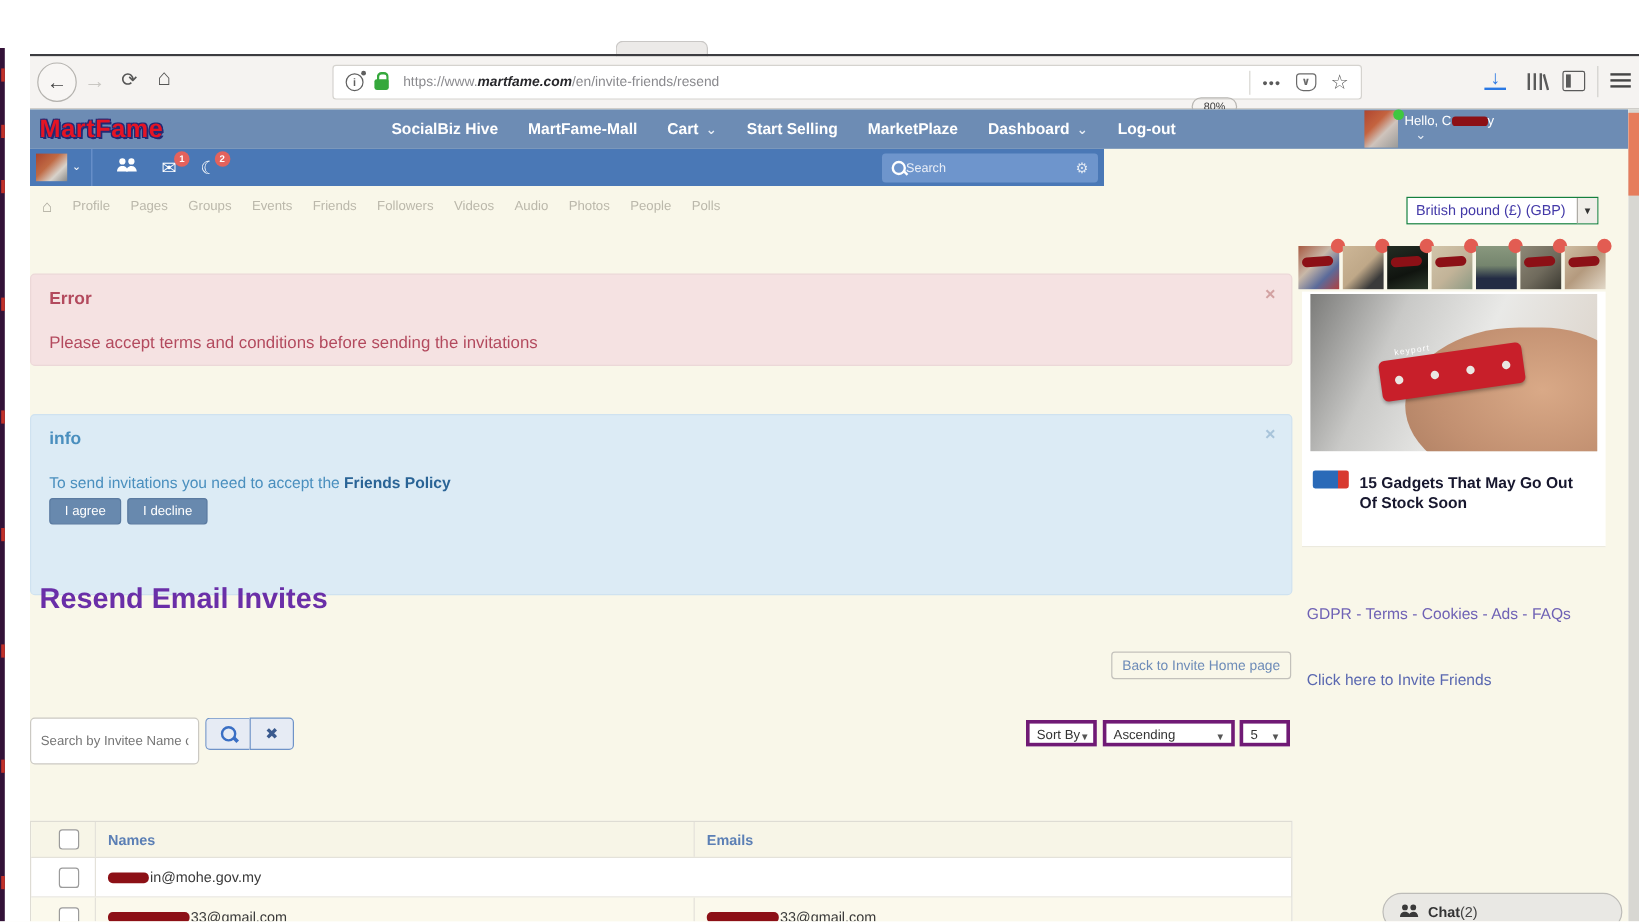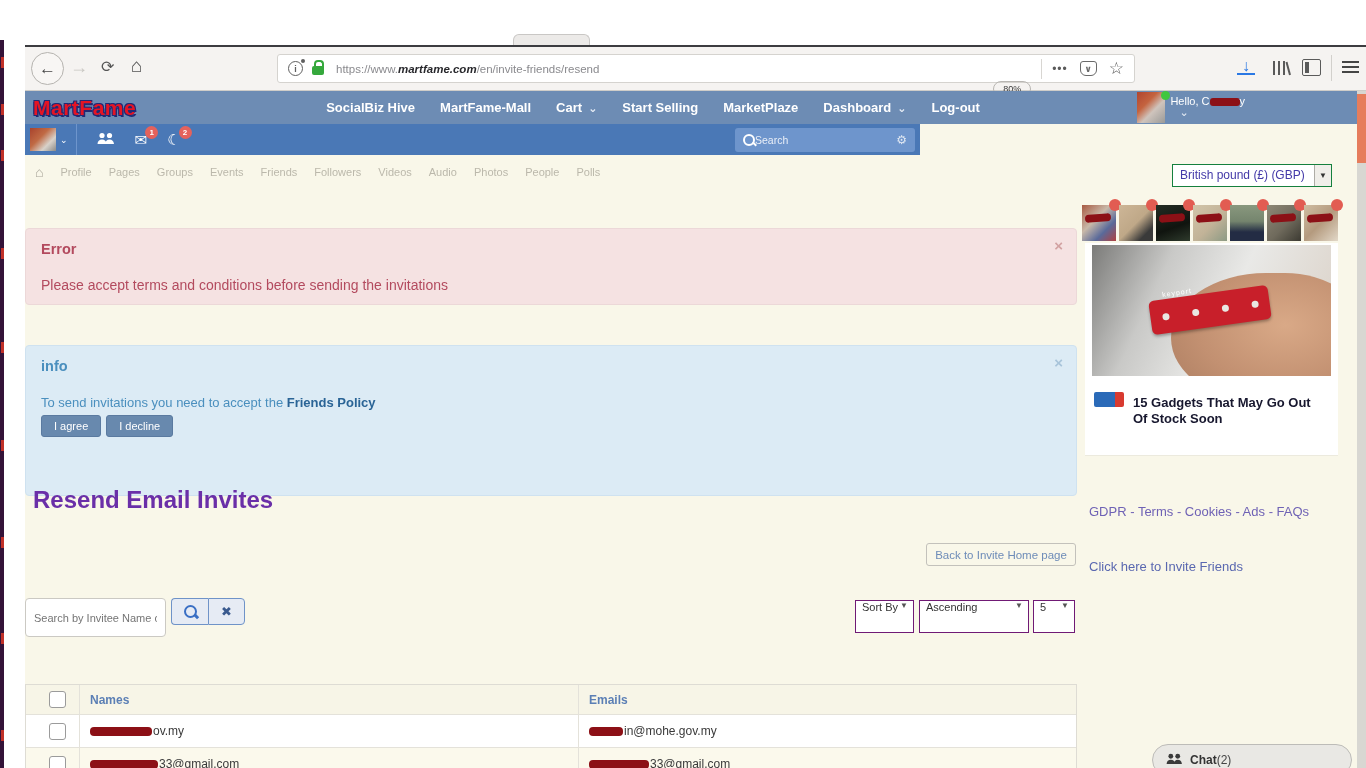--- a/index.html
+++ b/index.html
@@ -113,22 +113,22 @@
   
   #invitee-search{left:0;top:507px;width:141px;height:39px;border:1px solid #cbc9c3;border-radius:4px;
                   box-sizing:border-box;font-size:11px;color:#55535b;padding:0 8px;background:#fff;font-family:inherit;}
   #search-btns{left:146px;top:507px;display:flex;}
   .ctl-btn{width:37px;height:27px;background:#e6ebf4;border:1px solid #6f93c8;box-sizing:border-box;
            display:flex;align-items:center;justify-content:center;}
   #btn-search{border-radius:4px 0 0 4px;border-right:none;}
   #btn-clear{border-radius:0 4px 4px 0;color:#3a5a8e;font-size:13px;font-weight:bold;}
   #mag2{width:9px;height:9px;border:2px solid #3a6fc4;border-radius:50%;position:relative;}
   #mag2::after{content:"";position:absolute;left:8px;top:8px;width:5px;height:2.5px;background:#3a6fc4;transform:rotate(45deg);}
-  .select{top:509px;height:33px;background:#fff;border:1px solid #701a75;box-sizing:border-box;
-          display:flex;align-items:flex-start;font-size:11px;color:#333;}
+  .select{top:509px;height:22px;background:#fff;border:3px solid #701a75;box-sizing:border-box;
+          display:flex;align-items:flex-end;font-size:11px;color:#333;}
   .select span{padding-left:6px;flex:1;white-space:nowrap;}
   .select .sel-caret{flex:none;width:13px;font-size:8px;color:#555;padding:0;}
   #sel-sortby{left:830px;width:59px;}
   #sel-order{left:894px;width:110px;}
   #sel-size{left:1008px;width:42px;}
 
   
   #table{left:0;top:593px;width:1052px;border:1px solid #dedcd4;box-sizing:border-box;background:#fff;}
   .trow{display:flex;border-bottom:1px solid #e4e2da;}
   #thead{background:#f7f5e7;height:29px;}
@@ -349,24 +349,20 @@
           </div>
         <div class="td col-email">
             <span class="th-label">Emails</span>
           </div>
       </div>
       <div id="tbody">
           <div class="trow drow">
             <div class="td col-check">
               <div class="checkbox"></div>
             </div>
-            <div class="td col-name">
-              <span class="cell-redact" style="width: 62px;"></span>
-              <span>ov.my</span>
-            </div>
             <div class="td col-email">
               <span class="cell-redact" style="width: 34px;"></span>
               <span>in@mohe.gov.my</span>
             </div>
           </div>
           <div class="trow drow alt">
             <div class="td col-check">
               <div class="checkbox"></div>
             </div>
             <div class="td col-name">

